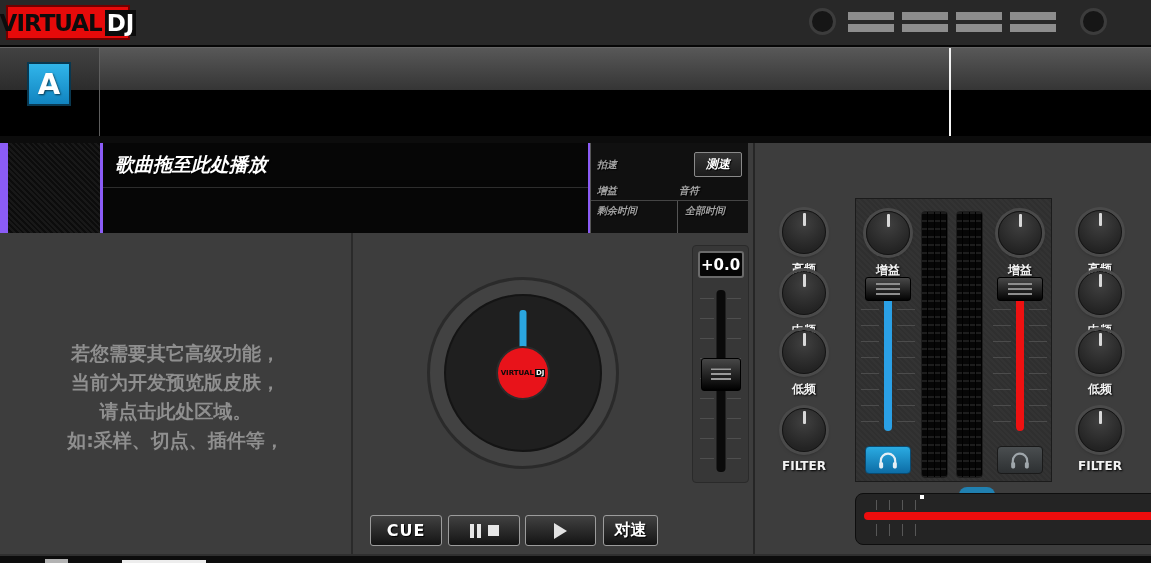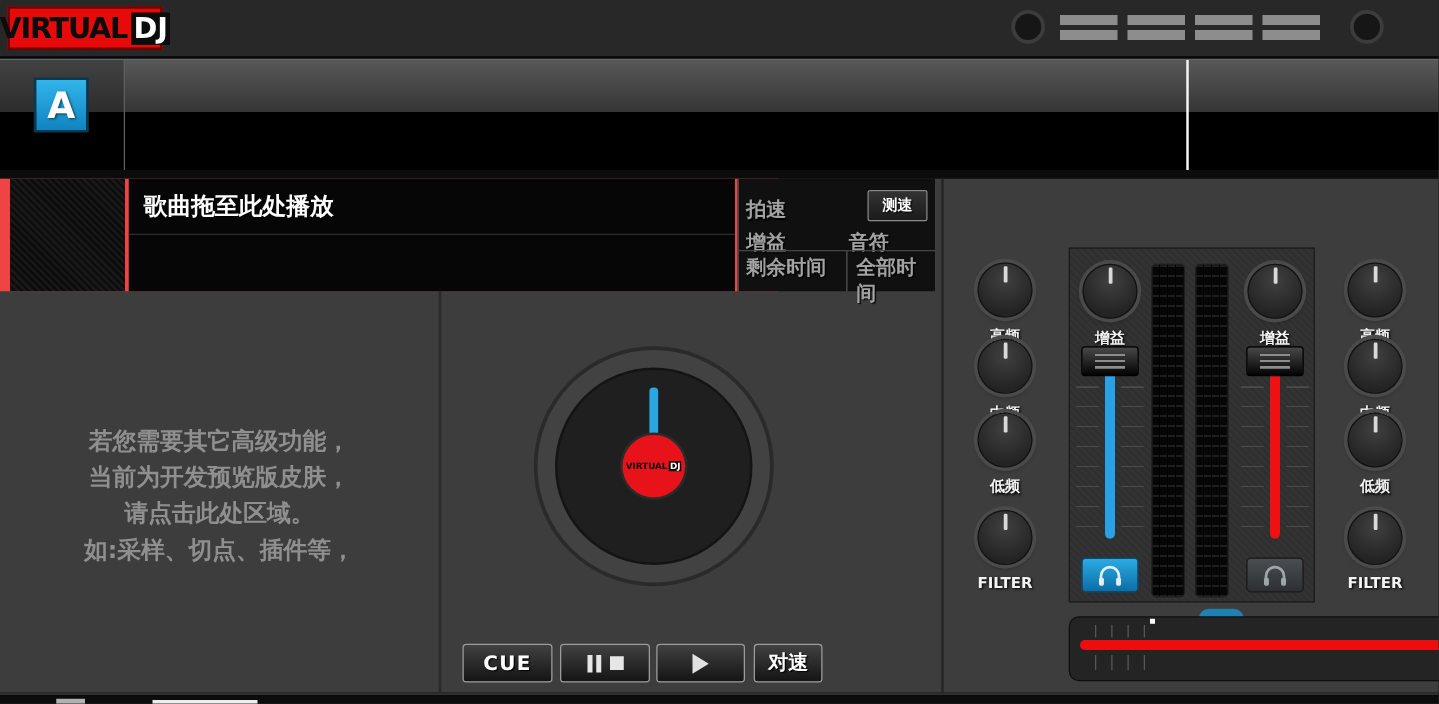--- a/index.html
+++ b/index.html
@@ -35,30 +35,30 @@
   .deck-a-btn { position:absolute; left:27px; top:14px; width:44px; height:44px;
     background:linear-gradient(#31b5ea,#1184c0); border:2px solid #093850; color:#fff;
     font-size:29px; font-weight:bold; display:flex; align-items:center; justify-content:center;
     text-shadow:1px 1px 2px rgba(0,0,0,.6); cursor:pointer; }
   .playhead { position:absolute; left:949px; top:0; width:2px; height:89px; background:#f4f4f4; }
   
   .main { position:absolute; left:0; top:136px; width:1151px; height:418px;
     background:#3d3d3d; border-top:7px solid #0c0c0c; }
   .deck-section { position:absolute; left:0; top:0; width:753px; height:411px; }
   
-  .track-bar { position:absolute; left:0; top:0; width:623px; height:90px; background:#ef4444; }
+  .track-bar { position:absolute; left:0; top:0; width:623px; height:90px; background:#8b5cf6;font-style:italic; }
   .album-art { position:absolute; left:8px; top:0; width:92px; height:90px;
     background:repeating-linear-gradient(45deg,#181818 0 2px,#0c0c0c 2px 4px); }
   .title-panel { position:absolute; left:103px; top:0; width:485px; height:90px; background:#060606; }
   .track-title { position:absolute; left:12px; top:9px; color:#fff; font-size:19px;
     font-weight:bold; text-shadow:1px 1px 1px #000; }
   .title-divider { position:absolute; left:0; top:44px; width:100%; height:1px; background:#2d2d2d; }
   .info-panel { position:absolute; left:590px; top:0; width:158px; height:90px;
     background:#101010; border-left:1px solid #565656; }
-  .info-label { position:absolute; color:#a2a2a2; font-size:16px; font-weight:bold;
+  .info-label { position:absolute; color:#a2a2a2; font-size:10px; font-weight:bold;
     text-shadow:1px 1px 1px #000; }
   .bpm-label { left:6px; top:15px; }
   .gain-label-sm { left:6px; top:41px; }
   .key-label { left:88px; top:41px; }
   .remain-label { left:6px; top:61px; }
   .total-label { left:94px; top:61px; }
   .measure-btn { position:absolute; right:6px; top:9px; width:48px; height:25px;
     background:linear-gradient(#333,#1b1b1b); border:1px solid #8a8a8a; border-radius:2px;
     color:#fff; font-size:12px; font-weight:bold; display:flex; align-items:center;
     justify-content:center; cursor:pointer; text-shadow:1px 1px 1px #000; }
@@ -234,20 +234,27 @@
       <div class="jog-outer">
         <div class="jog-inner">
           <div class="jog-pointer"></div>
           <div class="jog-center">
             <span class="jog-brand-v">VIRTUAL</span>
             <span class="jog-brand-dj">DJ</span>
           </div>
         </div>
       </div>
 
+      <div class="pitch-panel">
+        <div class="pitch-display">+0.0</div>
+        <div class="pitch-ticks left"></div>
+        <div class="pitch-ticks right"></div>
+        <div class="pitch-track"></div>
+        <div class="pitch-handle"></div>
+      </div>
 
       <div class="btn-transport btn-cue">CUE</div>
       <div class="btn-transport btn-pause">
         <div class="icon-pause-stop">
           <div class="pbar"></div>
           <div class="pbar"></div>
           <div class="psq"></div>
         </div>
       </div>
       <div class="btn-transport btn-play">

